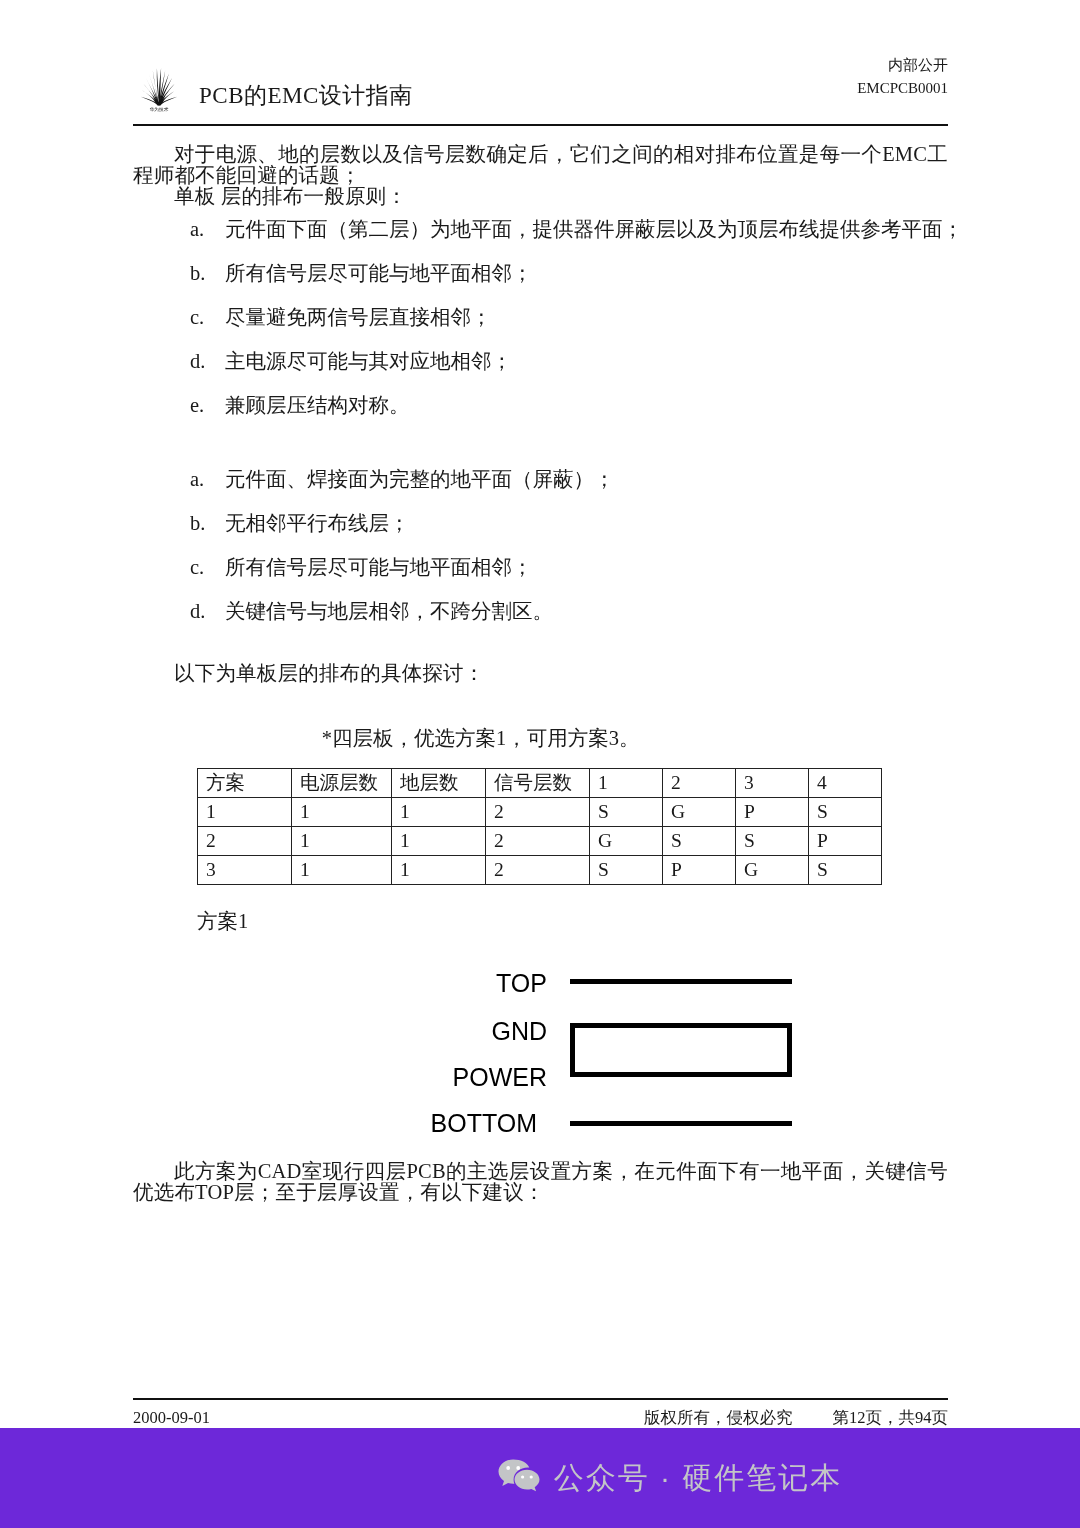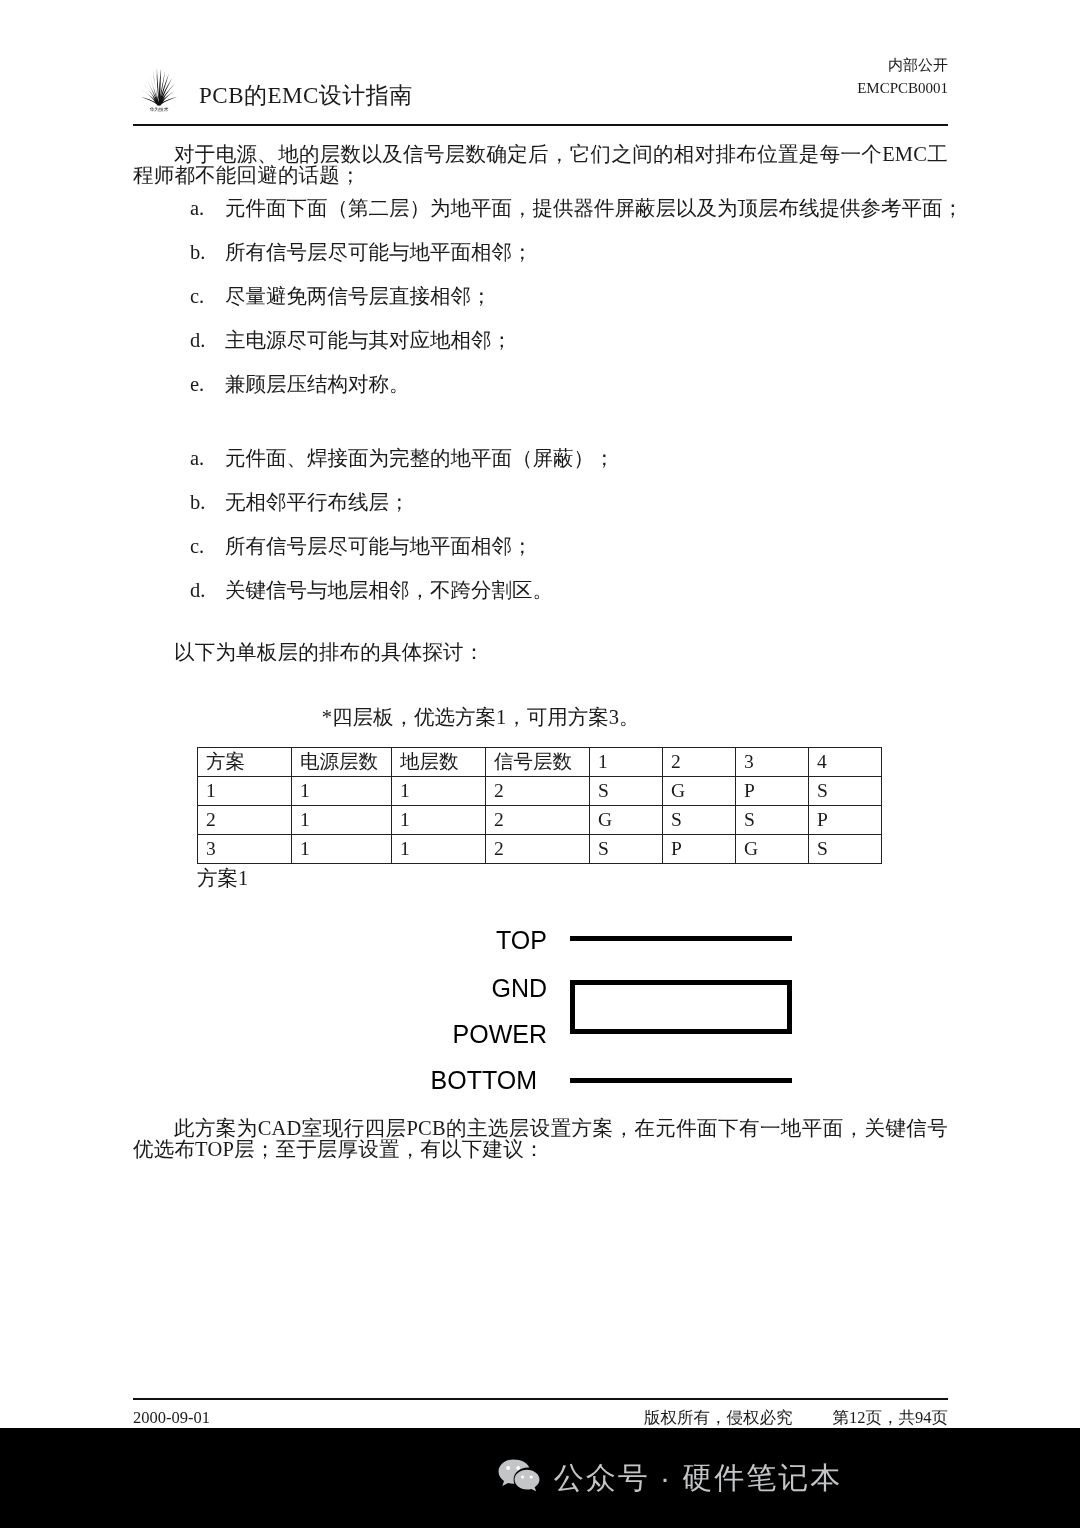--- a/index.html
+++ b/index.html
@@ -137,20 +137,21 @@
   }
   table.layers col.c0 { width: 94px; }
   table.layers col.c1 { width: 100px; }
   table.layers col.c2 { width: 94px; }
   table.layers col.c3 { width: 104px; }
   table.layers col.cn { width: 73px; }
 
   
   .scheme-label {
     font-size: 20.5px;
+    margin-top: 22px;
     margin-left: 64px;
   }
   .stack {
     position: relative;
     margin-top: 26px;
     margin-left: 64px;
     width: 620px;
     height: 182px;
     font-family: "Liberation Sans", sans-serif;
   }
@@ -207,21 +208,21 @@
   }
   .footer .f-right { flex: 0 0 auto; }
 
   
   .watermark {
     position: absolute;
     left: 0;
     top: 1428px;
     width: 1080px;
     height: 100px;
-    background: #000000;
+    background: #6d28d9;
     display: flex;
     align-items: center;
     justify-content: center;
   }
   .wm-inner {
     display: flex;
     align-items: center;
     gap: 14px;
     transform: translateX(130px);
   }
@@ -277,20 +278,21 @@
       <div>内部公开</div>
       <div>EMCPCB0001</div>
     </div>
   </div>
   <div class="hdr-rule"></div>
 
   <div class="content">
 
     <p class="para">对于电源、地的层数以及信号层数确定后，它们之间的相对排布位置是每一个EMC工程师都不能回避的话题；</p>
 
+    <p class="para">单板 层的排布一般原则：</p>
 
     <ol class="alpha">
       <li>
         <span class="mk">a.</span>
         <span>元件面下面（第二层）为地平面，提供器件屏蔽层以及为顶层布线提供参考平面；</span>
       </li>
       <li>
         <span class="mk">b.</span>
         <span>所有信号层尽可能与地平面相邻；</span>
       </li>

